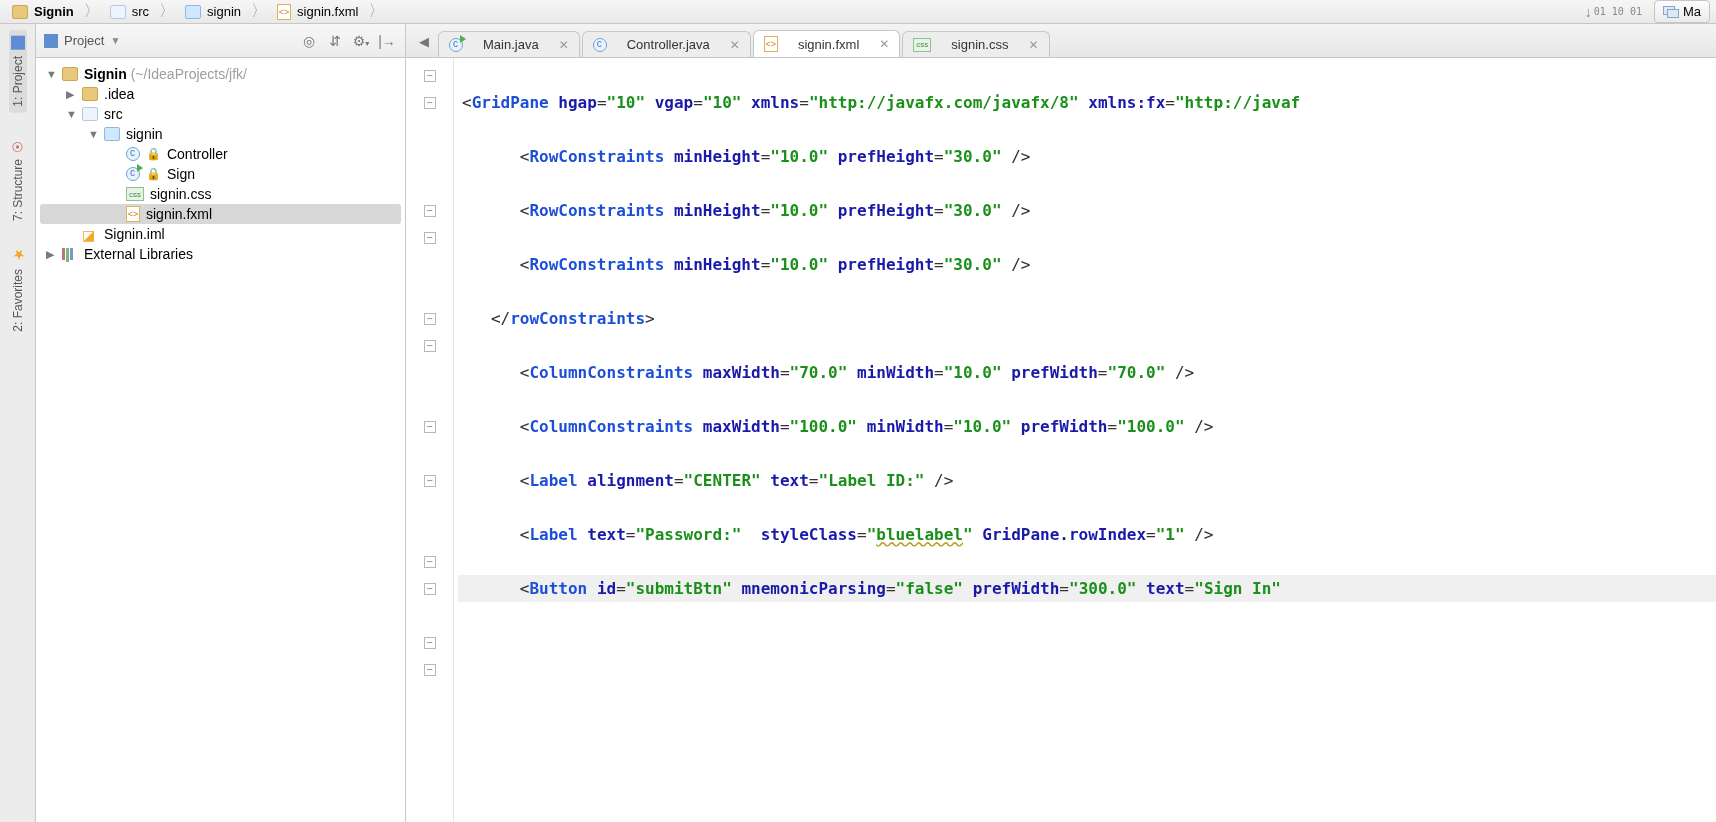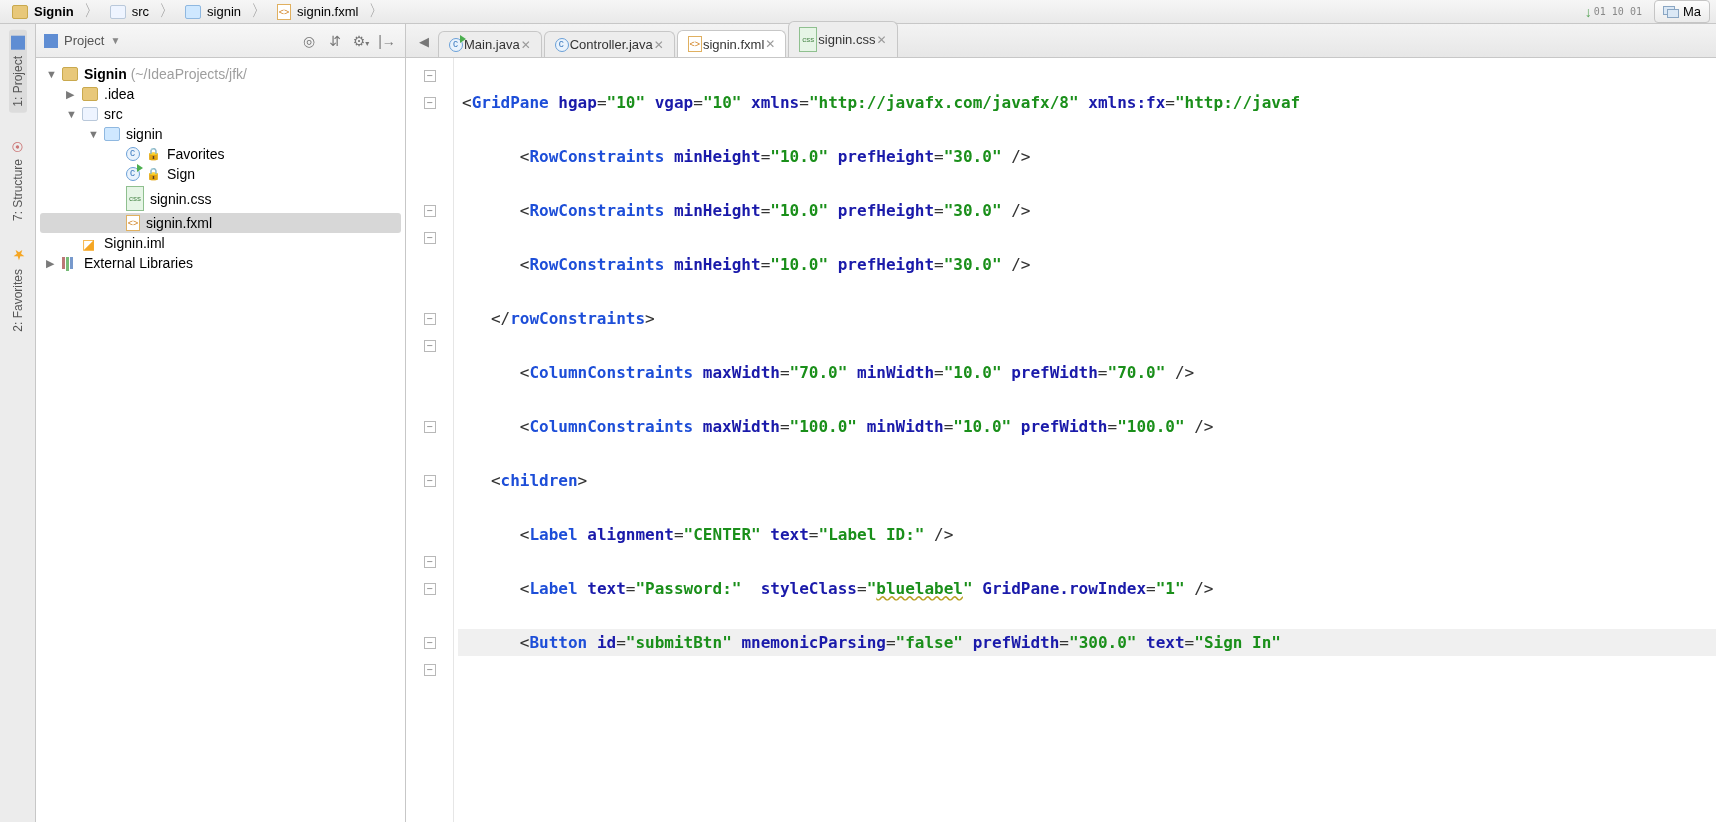--- a/index.html
+++ b/index.html
@@ -39,32 +39,32 @@
   .tree-row { display:flex; align-items:center; gap:6px; padding:2px 2px 2px 6px; border-radius:3px;}
   .tree-row.selected { background:#d7d7d7; }
   .indent1{padding-left:26px;} .indent2{padding-left:48px;} .indent3{padding-left:70px;}
   .arrow { width:10px; color:#7a7a7a; font-size:11px;}
   .tree-label { white-space:nowrap;text-align:center;}
   .hint { color:#9e9e9e; }
   .bold { font-weight:bold; }
   .java-ic { width:14px;height:14px;border:1px solid #6aa0d8;border-radius:50%;background:#eaf3fc; display:inline-block; position:relative;}
   .java-ic::after{content:"c"; position:absolute; left:3px; top:-1px; font-size:10px; color:#3d7bbf;}
   .runnable::before{content:""; position:absolute; right:-4px; top:-4px; width:0;height:0; border-left:6px solid #4caf50; border-top:4px solid transparent; border-bottom:4px solid transparent;}
-  .css-ic { width:18px;height:25px; background:#e6f5e6; border:1px solid #8fc08f; font-size:8px; color:#4a874a; display:inline-flex; align-items:center; justify-content:center;}
+  .css-ic { width:18px;height:14px; background:#e6f5e6; border:1px solid #8fc08f; font-size:8px; color:#4a874a; display:inline-flex; align-items:center; justify-content:center;}
   .fxml-ic { width:14px;height:16px; background:#fff; border:1px solid #e0b060; display:inline-flex; align-items:center; justify-content:center; font-size:9px; color:#d08020;}
   .iml-ic { width:16px;height:14px; display:inline-block; color:#f5a623; font-size:14px;}
   .lib-ic { width:16px;height:12px; display:inline-flex; gap:1px;}
   .lib-ic span{width:3px;background:#b77; display:inline-block;}
   .lib-ic span:nth-child(2){background:#7b7;height:14px;}
   .lib-ic span:nth-child(3){background:#79c;}
   
   .editor-area { flex:1; display:flex; flex-direction:column; background:#fff;}
   .tabs { height:34px; border-bottom:1px solid #c7c7c7; display:flex; align-items:flex-end; gap:2px; padding:0 6px; background:linear-gradient(#f3f3f3,#e7e7e7);}
   .tool-btn { width:24px; height:24px; display:flex; align-items:center; justify-content:center; color:#777; margin-bottom:4px;}
-  .tab { display:flex; align-items:center; gap:1px; padding:5px 10px; border:1px solid #c7c7c7; border-bottom:none; background:#ededed; border-radius:6px 6px 0 0; font-size:13px; color:#333;margin-top:36px;}
+  .tab { display:flex; align-items:center; gap:20px; padding:5px 10px; border:1px solid #c7c7c7; border-bottom:none; background:#ededed; border-radius:6px 6px 0 0; font-size:13px; color:#333;margin-top:36px;}
   .tab.active { background:#fff; }
   .tab .close { color:#999; font-size:12px;}
   
   .code-wrap { flex:1; display:flex; font-family: Menlo, Consolas, monospace; font-size:16px; line-height:27px;}
   .gutter { width:48px; background:#fff; border-right:1px solid #e6e6e6; display:flex; flex-direction:column; align-items:center; padding-top:4px; color:#b0b0b0;}
   .g { height:27px; display:flex; align-items:center; justify-content:center; width:100%;}
   .fold { width:12px;height:12px; border:1px solid #b8b8b8; font-size:10px; line-height:10px; text-align:center; color:#888; background:#fff;}
   .code { flex:1; padding:4px 0 0 4px; white-space:pre; overflow:hidden;}
   .l { height:27px; padding-left:4px;}
   .hl-gray { background:#f0f0f0; }
@@ -156,21 +156,21 @@
         </div>
         <div class="tree-row indent2">
           <span class="arrow">▼</span>
           <span class="folder-ic blue"></span>
           <span class="tree-label">signin</span>
         </div>
         <div class="tree-row indent3">
           <span class="arrow"> </span>
           <span class="java-ic"></span>
           <span style="color:#6aa86a;font-size:12px;">🔒</span>
-          <span class="tree-label">Favorites</span>
+          <span class="tree-label">Controller</span>
         </div>
         <div class="tree-row indent3">
           <span class="arrow"> </span>
           <span class="java-ic runnable"></span>
           <span style="color:#6aa86a;font-size:12px;">🔒</span>
           <span class="tree-label">Sign</span>
         </div>
         <div class="tree-row indent3">
           <span class="arrow"> </span>
           <span class="css-ic">css</span>
@@ -274,21 +274,20 @@
             </div>
         </div>
         <div class="code">
 <div class="l"><span class="pun">&lt;</span><span class="tag">GridPane</span> <span class="attr">hgap</span><span class="eq">=</span><span class="val">"<span>10</span>"</span> <span class="attr">vgap</span><span class="eq">=</span><span class="val">"<span>10</span>"</span> <span class="attr">xmlns</span><span class="eq">=</span><span class="val">"<span>http://javafx.com/javafx/8</span>"</span> <span class="attr">xmlns:fx</span><span class="eq">=</span><span class="val">"<span>http://javaf</span></span></div>
 <div class="l">      <span class="pun">&lt;</span><span class="tag">RowConstraints</span> <span class="attr">minHeight</span><span class="eq">=</span><span class="val">"<span>10.0</span>"</span> <span class="attr">prefHeight</span><span class="eq">=</span><span class="val">"<span>30.0</span>"</span> <span class="pun">/&gt;</span></div>
 <div class="l">      <span class="pun">&lt;</span><span class="tag">RowConstraints</span> <span class="attr">minHeight</span><span class="eq">=</span><span class="val">"<span>10.0</span>"</span> <span class="attr">prefHeight</span><span class="eq">=</span><span class="val">"<span>30.0</span>"</span> <span class="pun">/&gt;</span></div>
 <div class="l">      <span class="pun">&lt;</span><span class="tag">RowConstraints</span> <span class="attr">minHeight</span><span class="eq">=</span><span class="val">"<span>10.0</span>"</span> <span class="attr">prefHeight</span><span class="eq">=</span><span class="val">"<span>30.0</span>"</span> <span class="pun">/&gt;</span></div>
 <div class="l">   <span class="pun">&lt;/</span><span class="tag">rowConstraints</span><span class="pun">&gt;</span></div>
 <div class="l">      <span class="pun">&lt;</span><span class="tag">ColumnConstraints</span> <span class="attr">maxWidth</span><span class="eq">=</span><span class="val">"<span>70.0</span>"</span> <span class="attr">minWidth</span><span class="eq">=</span><span class="val">"<span>10.0</span>"</span> <span class="attr">prefWidth</span><span class="eq">=</span><span class="val">"<span>70.0</span>"</span> <span class="pun">/&gt;</span></div>
 <div class="l">      <span class="pun">&lt;</span><span class="tag">ColumnConstraints</span> <span class="attr">maxWidth</span><span class="eq">=</span><span class="val">"<span>100.0</span>"</span> <span class="attr">minWidth</span><span class="eq">=</span><span class="val">"<span>10.0</span>"</span> <span class="attr">prefWidth</span><span class="eq">=</span><span class="val">"<span>100.0</span>"</span> <span class="pun">/&gt;</span></div>
-<div class="l">   <span class="pun">&lt;</span><span class="tag">children</span><span class="pun">&gt;</span></div>
 <div class="l">      <span class="pun">&lt;</span><span class="tag">Label</span> <span class="attr">alignment</span><span class="eq">=</span><span class="val">"<span>CENTER</span>"</span> <span class="attr">text</span><span class="eq">=</span><span class="val">"<span>Label ID:</span>"</span> <span class="pun">/&gt;</span></div>
 <div class="l">      <span class="pun">&lt;</span><span class="tag">Label</span> <span class="attr">text</span><span class="eq">=</span><span class="val">"<span>Password:</span>"</span>  <span class="attr">styleClass</span><span class="eq">=</span><span class="val">"<span class="warn">bluelabel</span>"</span> <span class="attr">GridPane.rowIndex</span><span class="eq">=</span><span class="val">"<span>1</span>"</span> <span class="pun">/&gt;</span></div>
 <div class="l hl-gray">      <span class="pun">&lt;</span><span class="tag">Button</span> <span class="attr">id</span><span class="eq">=</span><span class="val">"<span>submitBtn</span>"</span> <span class="attr">mnemonicParsing</span><span class="eq">=</span><span class="val">"<span>false</span>"</span> <span class="attr">prefWidth</span><span class="eq">=</span><span class="val">"<span>300.0</span>"</span> <span class="attr">text</span><span class="eq">=</span><span class="val">"<span>Sign In</span>"</span></div>
 
 
 
 
 
 
 

